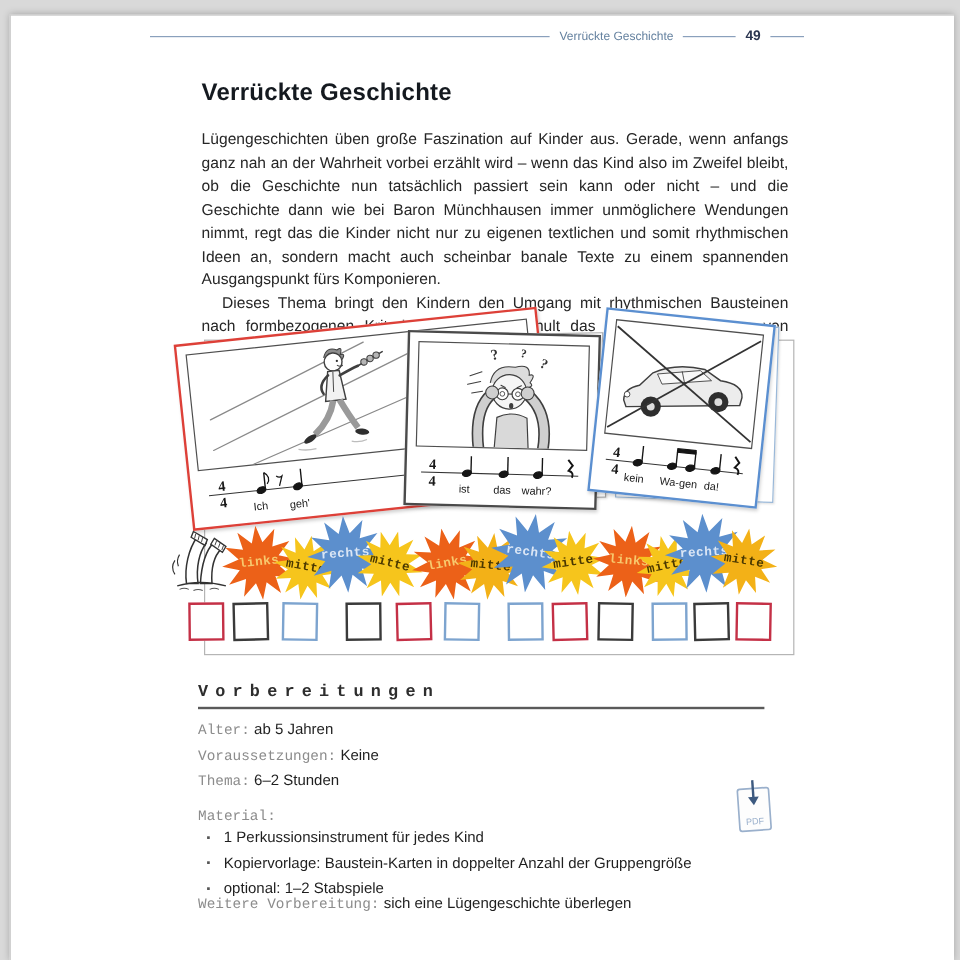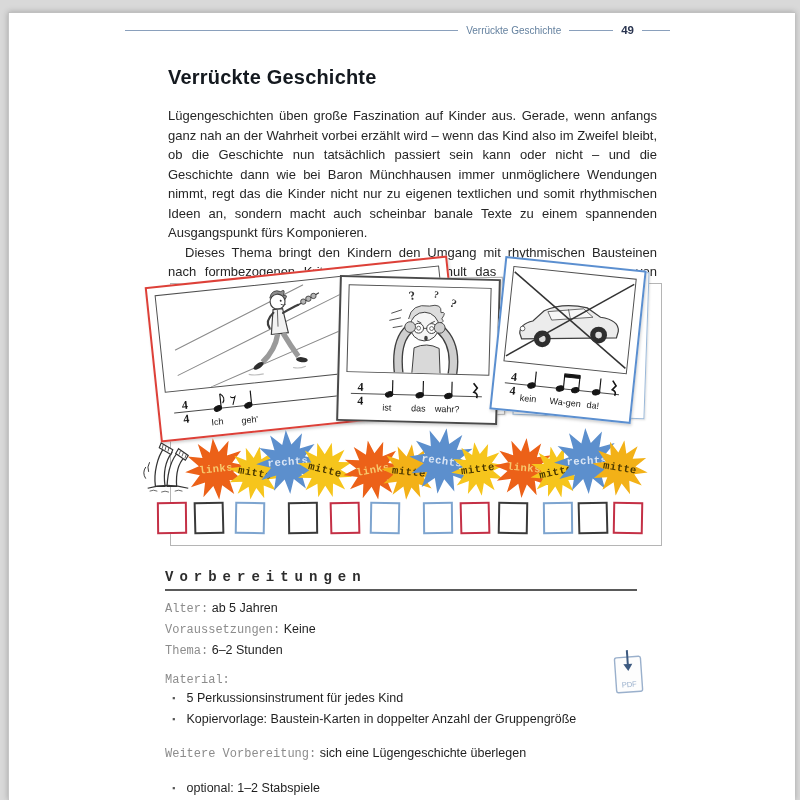--- a/index.html
+++ b/index.html
@@ -370,27 +370,27 @@
 <div class="kv" style="top:643px;">
   <span class="lbl">Thema:</span>
   <span>6–2 Stunden</span>
 </div>
 
 <div class="kv" style="top:672px;">
   <span class="lbl">Material:</span>
 </div>
 <div class="bullet-row" style="top:691px;">
   <span class="b">▪</span>
-  <span>5 Perkussionsinstrument für jedes Kind</span>
+  <span>1 Perkussionsinstrument für jedes Kind</span>
 </div>
 <div class="bullet-row" style="top:712px;">
   <span class="b">▪</span>
   <span>Kopiervorlage: Baustein-Karten in doppelter Anzahl der Gruppengröße</span>
 </div>
-<div class="bullet-row" style="top:733px;margin-top:48px;">
+<div class="bullet-row" style="top:733px;">
   <span class="b">▪</span>
   <span>optional: 1–2 Stabspiele</span>
 </div>
 
 <div class="kv" style="top:746px;">
   <span class="lbl">Weitere Vorbereitung:</span>
   <span>sich eine Lügengeschichte überlegen</span>
 </div>
 
 <div class="abs" style="left:612px;top:650px;width:34px;height:48px;transform:rotate(-4deg);">

